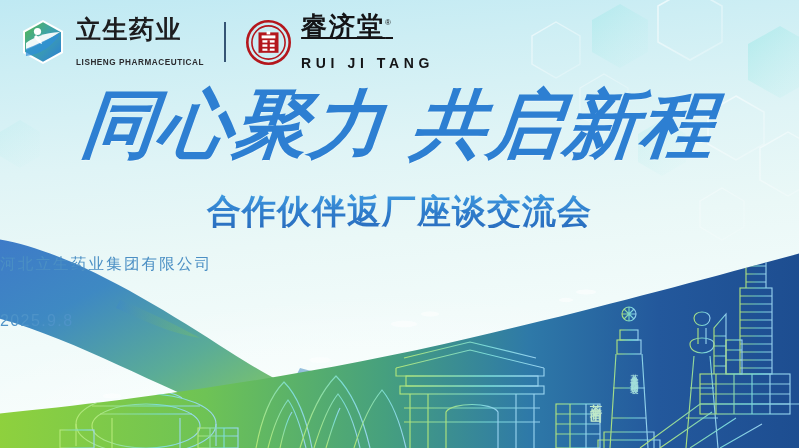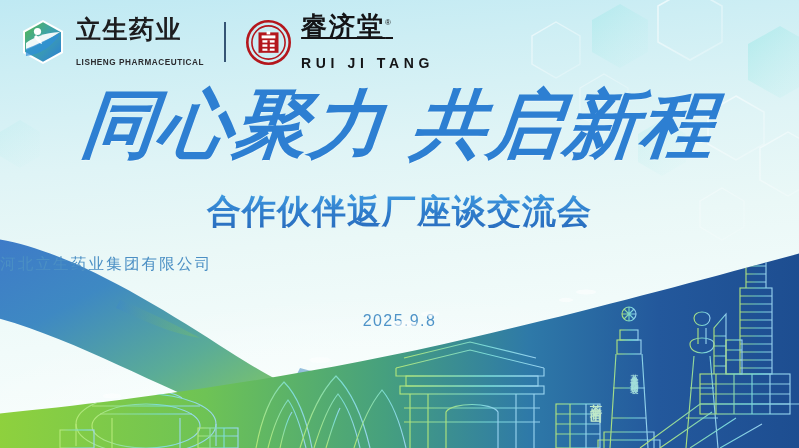--- a/index.html
+++ b/index.html
@@ -82,21 +82,21 @@
     position:absolute; left:0; right:0; top:252px;
     text-align:left;
     color:#4b8fc4;
     font-size:15.5px; line-height:24px; letter-spacing:2.2px;
     font-weight:400;
   }
   .orgs div{ white-space:nowrap; }
 
   .datetext{
     position:absolute; left:0; right:0; top:312px;
-    text-align:center;
+    text-align:left;
     color:#4e93c8;
     font-size:16px; letter-spacing:1.4px;
   }
 
   
   .skyline{ position:absolute; left:0; bottom:0; width:799px; height:230px; }
 
   .vlabel{
     position:absolute;
     writing-mode:vertical-rl;

